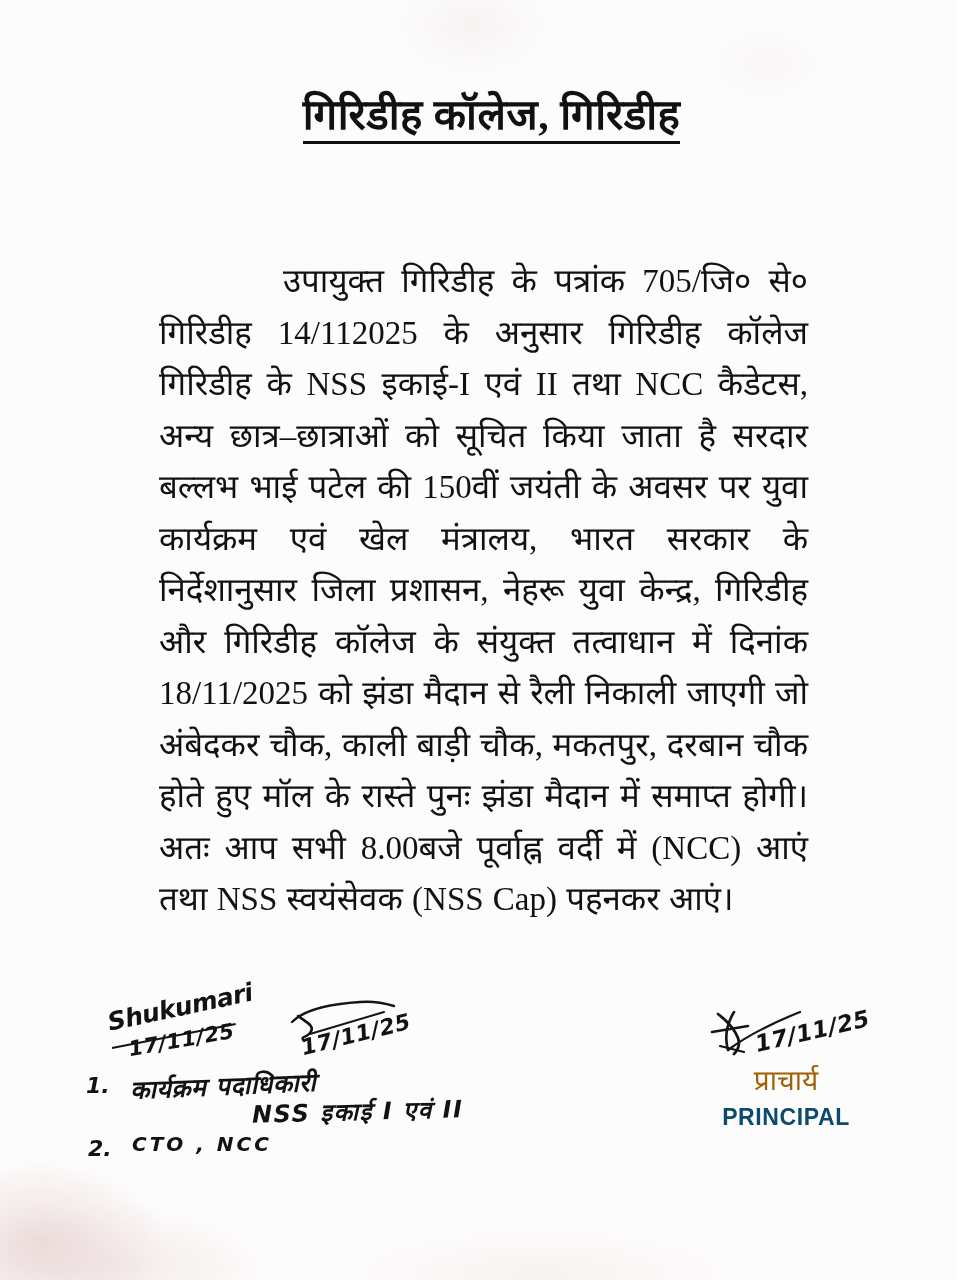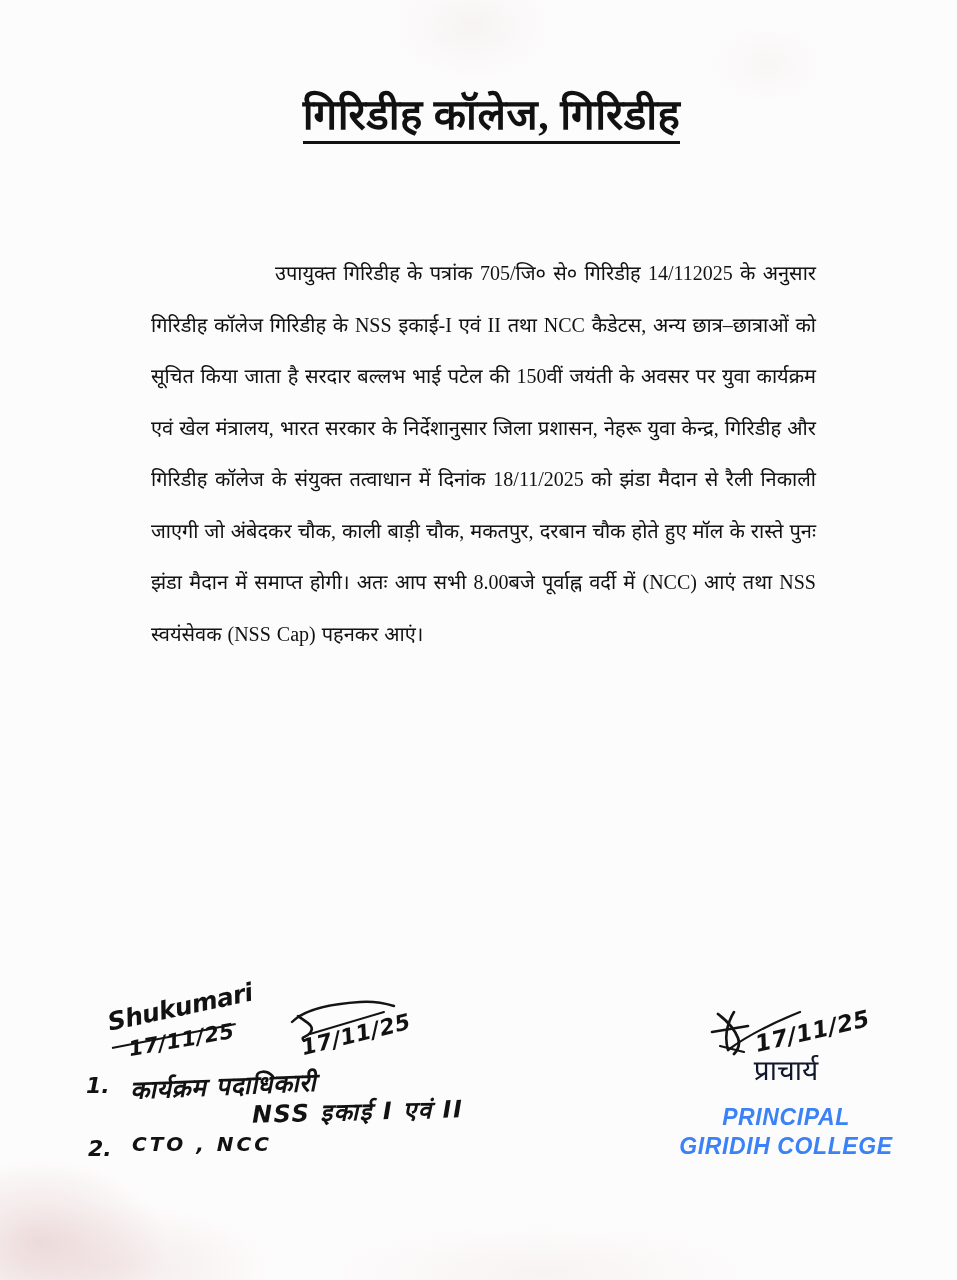--- a/index.html
+++ b/index.html
@@ -69,26 +69,26 @@
 
   
   .body-block {
     position: absolute;
     left: 143px;
     top: 240px;
     width: 681px;
   }
 
   .para {
-    font-size: 20px;
+    font-size: 33px;
     line-height: 51.5px;
     text-align: justify;
     text-justify: inter-word;
     text-indent: 0;
-    margin: 8px;
+    margin: 16px;
     word-spacing: 1px;
   }
 
   .para.indented {
     text-indent: 124px;
   }
 
   .para.second {
     margin-top: 0;
     text-indent: 124px;
@@ -233,35 +233,34 @@
     letter-spacing: 0.5px;
     transform: rotate(-13deg);
     color: #121212;
     white-space: nowrap;
   }
 
   .principal-hindi {
     position: absolute;
     left: 0;
     right: 0;
-    top: 50px;
+    top: 60px;
     font-family: "Liberation Serif", "DejaVu Serif", serif;
     font-size: 28px;
     font-weight: 400;
-    color: #0f172a;
+    color: #a16207;
   }
 
   .stamp {
     position: absolute;
     left: 0;
     right: 0;
     top: 103px;
-    color: #3b82f6;
+    color: #0c4a6e;
     font-family: "Liberation Sans", sans-serif;
-    font-style: italic;
     font-weight: 700;
     letter-spacing: 0.6px;
     line-height: 1.26;
   }
 
   .stamp-l1 { font-size: 23px; }
   .stamp-l2 { font-size: 23px; }
   .stamp-l3 { font-size: 23px; }
 </style>
 </head>
@@ -306,17 +305,16 @@
       <path d="M24 44 C 40 32, 66 18, 96 6" stroke="#141414" stroke-width="2.2" fill="none" stroke-linecap="round"></path>
       <path d="M16 40 L 40 46" stroke="#141414" stroke-width="2.2" fill="none" stroke-linecap="round"></path>
     </svg>
 
     <div class="principal-date">17/11/25</div>
 
     <div class="principal-hindi">प्राचार्य</div>
 
     <div class="stamp">
       <div class="stamp-l1">PRINCIPAL</div>
-      <div class="stamp-l2">GIRIDIH COLLEGE</div>
     </div>
   </div>
 
 </div>
 
 </body></html>

